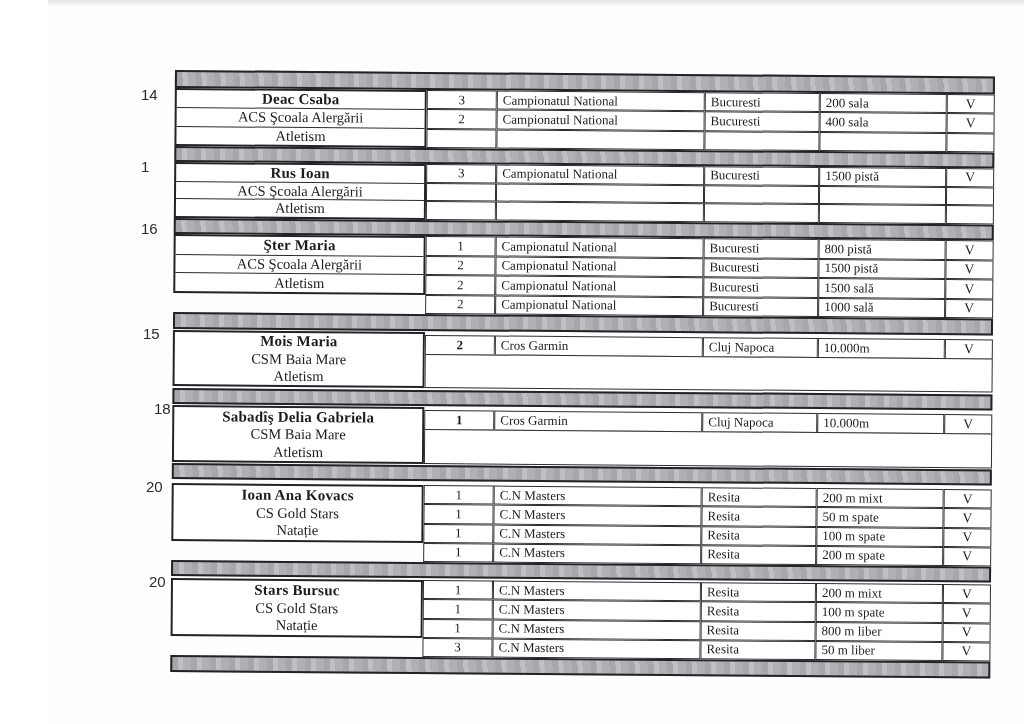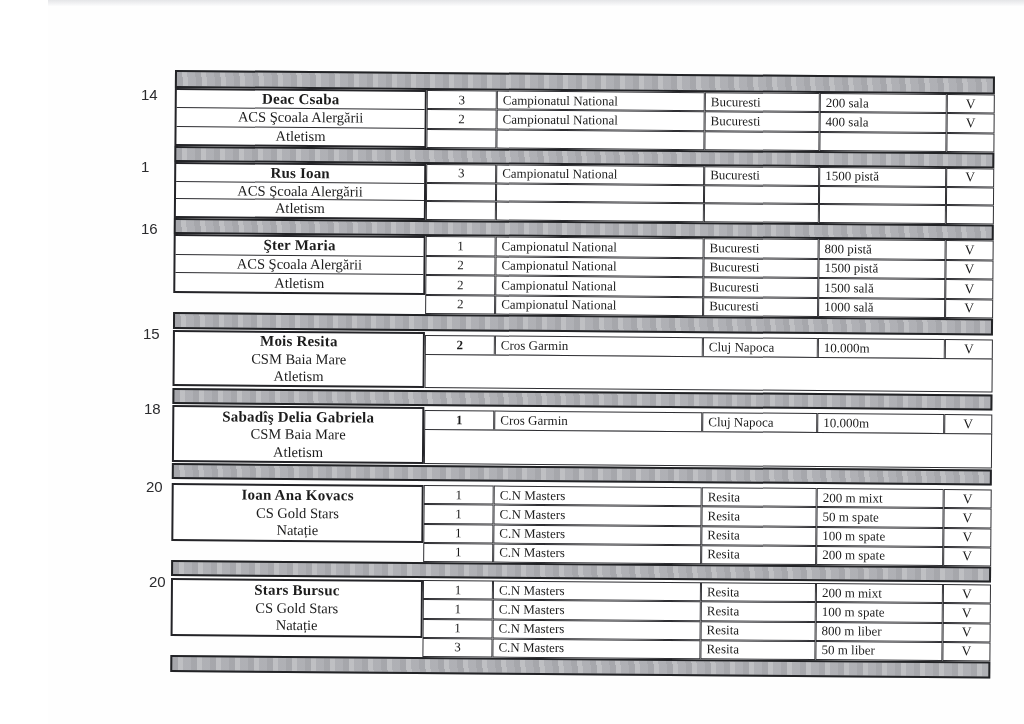--- a/index.html
+++ b/index.html
@@ -50,21 +50,21 @@
 </head>
 <body>
 
 <div class="page">
   <div class="scan-edge"></div>
 
   <span class="rownum" style="left:93px;top:86px">14</span>
   <span class="rownum" style="left:93px;top:158px">1</span>
   <span class="rownum" style="left:93px;top:220px">16</span>
   <span class="rownum" style="left:95px;top:325px">15</span>
-  <span class="rownum" style="left:96px;top:400px">18</span>
+  <span class="rownum" style="left:106px;top:400px">18</span>
   <span class="rownum" style="left:98px;top:478px">20</span>
   <span class="rownum" style="left:101px;top:573px">20</span>
 
   <div class="table-wrap">
 
     <div class="band" style="top:0;height:18px"></div>
     <div class="band" style="top:76px;height:16px"></div>
     <div class="band" style="top:148px;height:16px"></div>
     <div class="band" style="top:242px;height:17px"></div>
     <div class="band" style="top:318px;height:16px"></div>
@@ -167,21 +167,21 @@
           <div class="cell c-comp">Campionatul National</div>
           <div class="cell c-city">Bucuresti</div>
           <div class="cell c-event">1000 sală</div>
           <div class="cell c-v">V</div>
         </div>
       </div>
     </div>
 
     <div class="grp" style="top:260px;height:56px">
       <div class="namecol-box" style="height:56px">
-        <div class="nm">Mois Resita</div>
+        <div class="nm">Mois Maria</div>
         <div class="cl">CSM Baia Mare</div>
         <div class="sp">Atletism</div>
       </div>
       <div class="single-row">
         <div class="cell c-place bold">2</div>
         <div class="cell c-comp">Cros Garmin</div>
         <div class="cell c-city">Cluj Napoca</div>
         <div class="cell c-event">10.000m</div>
         <div class="cell c-v">V</div>
       </div>

